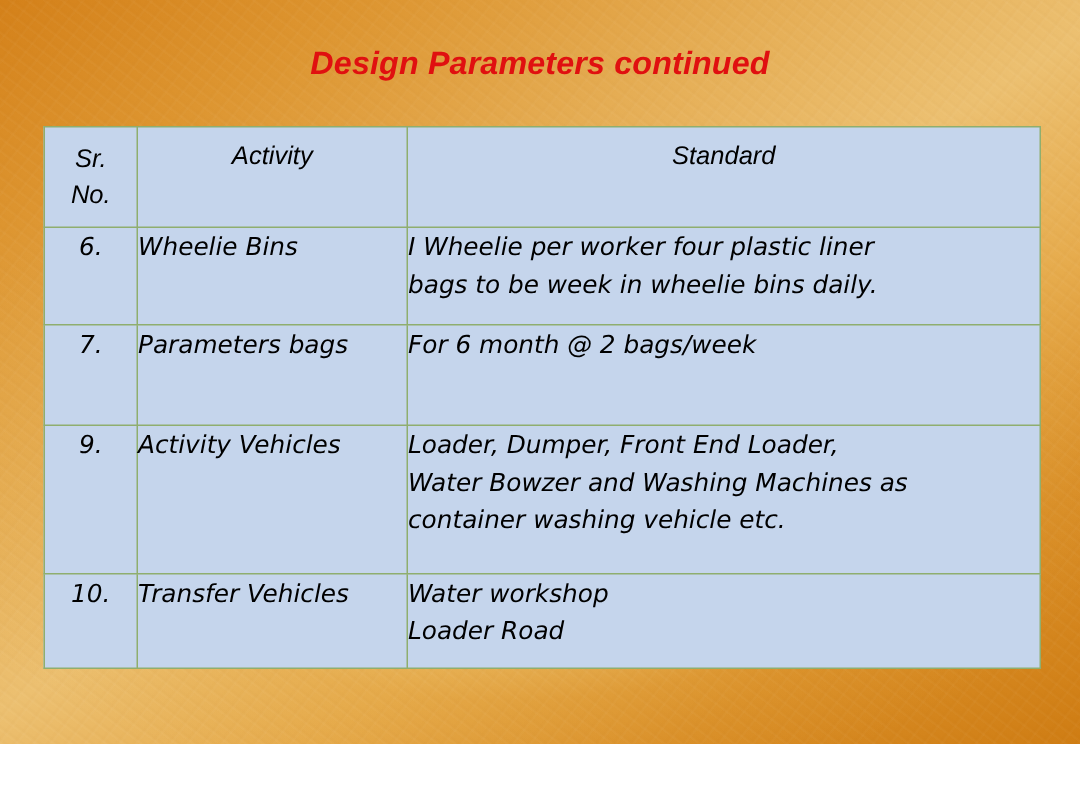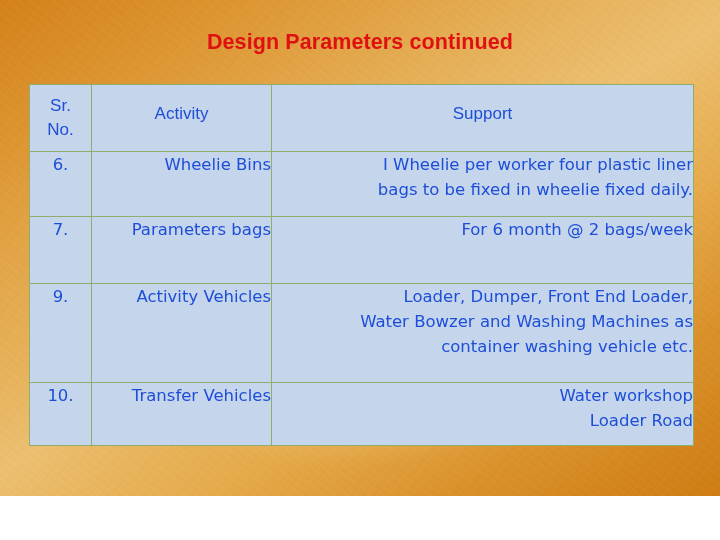--- a/index.html
+++ b/index.html
@@ -27,20 +27,21 @@
          rgba(226, 166, 66, 0.22) 70%,
          rgba(214, 138, 28, 0.0) 100%),
       linear-gradient(148deg,
          #d4811a 0%,
          #dd9530 16%,
          #e5ad54 34%,
          #ecc071 50%,
          #e6ab4c 66%,
          #d98e27 82%,
          #cf7d14 100%);
+    font-style: italic;
   }
 
   
   #slide::after {
     content: "";
     position: absolute;
     inset: 0;
     pointer-events: none;
     opacity: 0.16;
     background-image:
@@ -77,21 +78,21 @@
     border-collapse: collapse;
     table-layout: fixed;
     background: #c5d5ec;
     z-index: 2;
   }
 
   #params-table td,
   #params-table th {
     border: 1px solid #8fae6e;
     background: #c5d5ec;
-    color: #1d4ed8;
+    color: #000000;
     vertical-align: top;
     padding: 0;
     font-weight: normal;
   }
 
   .col-sr    { width: 62px;  }
   .col-act   { width: 180px; }
   .col-std   { width: 422px; }
 
   
@@ -99,39 +100,39 @@
     text-align: center;
     font-family: "Liberation Sans", sans-serif;
     font-weight: bold;
     font-size: 17px;
     height: 66px;
   }
   .th-inner {
     padding-top: 9px;
     line-height: 1.42;
   }
-  .th-inner-c { padding-top: 19px; }
+  .th-inner-c { padding-top: 9px; }
 
   
   tbody td {
     font-family: "DejaVu Sans", sans-serif;
     font-size: 16.5px;
     line-height: 1.52;
   }
   .cell-sr {
     text-align: center;
     padding: 4px 2px 0 2px;
   }
   .cell-act {
-    text-align: right;
+    text-align: left;
     padding: 4px 4px 0 8px;
     white-space: nowrap;
   }
   .cell-std {
-    text-align: right;
+    text-align: left;
     padding: 4px 6px 0 9px;
   }
   .cell-std .ln { display: block; }
 
   .r6 td { height: 64px; }
   .r7 td { height: 66px; }
   .r9 td { height: 98px; }
   .r10 td { height: 62px; }
 </style>
 </head>
@@ -153,33 +154,33 @@
         <td>
           <div class="th-inner">
             <div>Sr.</div>
             <div>No.</div>
           </div>
         </td>
         <td>
           <div class="th-inner-c">Activity</div>
         </td>
         <td>
-          <div class="th-inner-c">Support</div>
+          <div class="th-inner-c">Standard</div>
         </td>
       </tr>
     </thead>
 
     <tbody>
 
       <tr class="r6">
         <td class="cell-sr">6.</td>
         <td class="cell-act">Wheelie Bins</td>
         <td class="cell-std">
           <span class="ln">I Wheelie per worker four plastic liner</span>
-          <span class="ln">bags to be fixed in wheelie fixed daily.</span>
+          <span class="ln">bags to be week in wheelie bins daily.</span>
         </td>
       </tr>
 
       <tr class="r7">
         <td class="cell-sr">7.</td>
         <td class="cell-act">Parameters bags</td>
         <td class="cell-std">
           <span class="ln">For 6 month @ 2 bags/week</span>
         </td>
       </tr>

